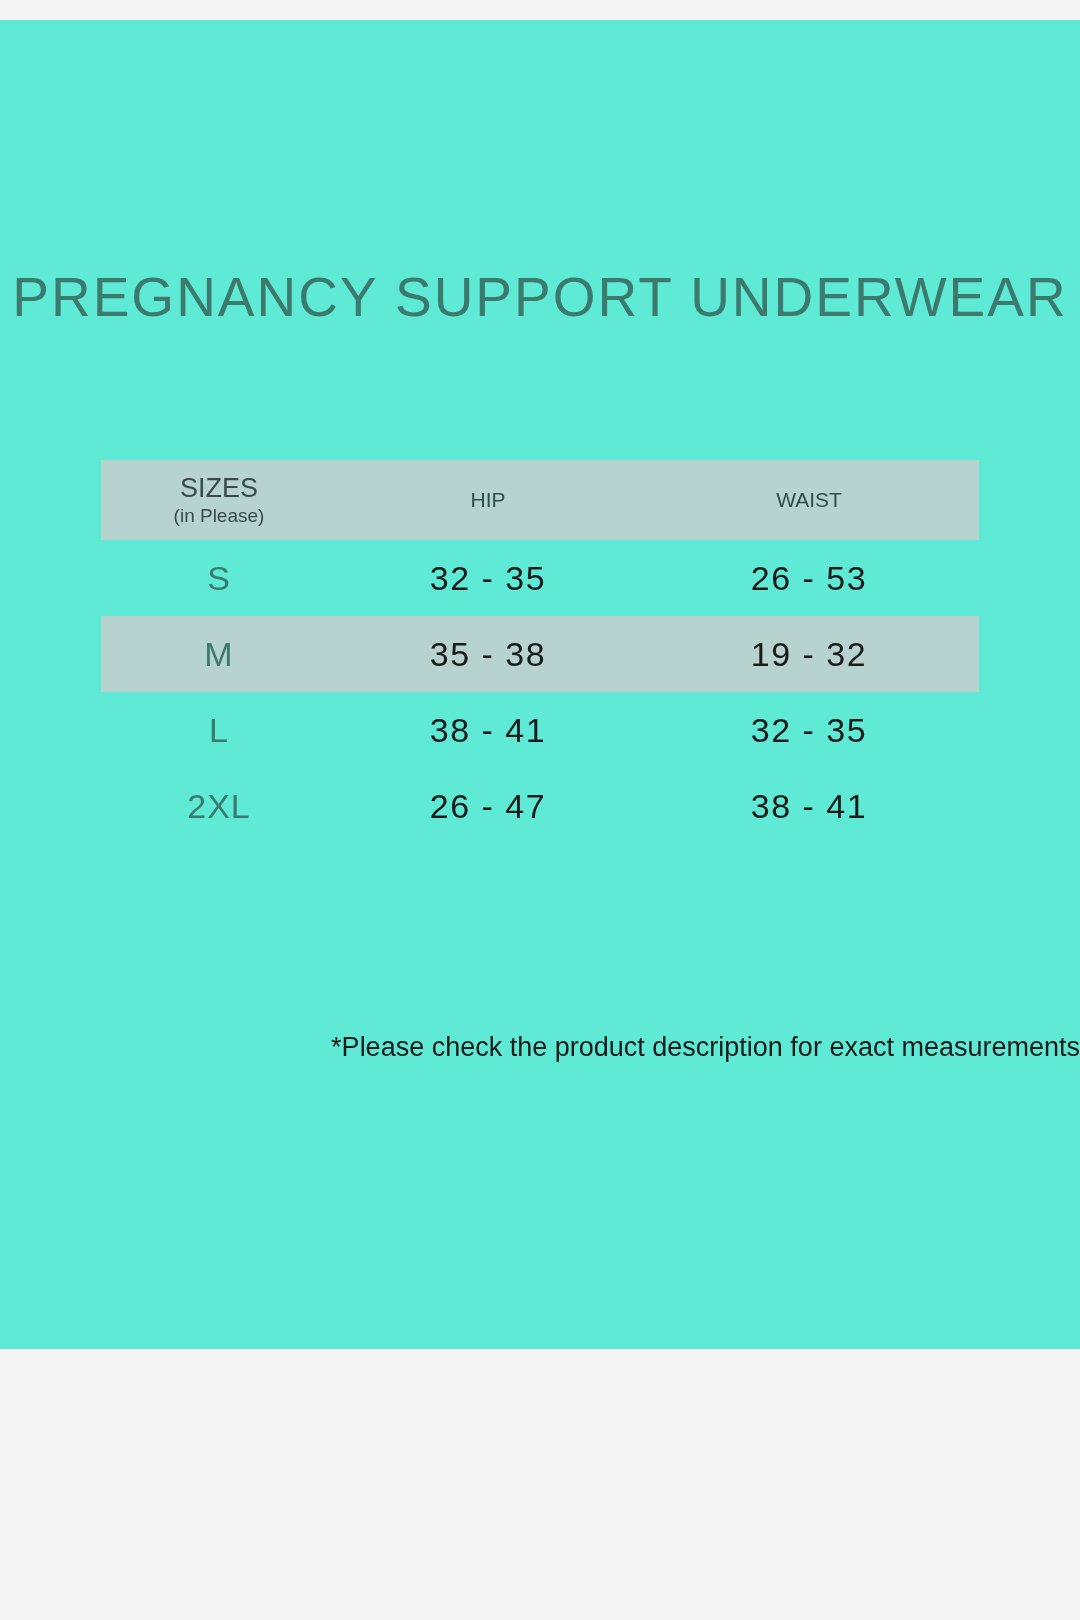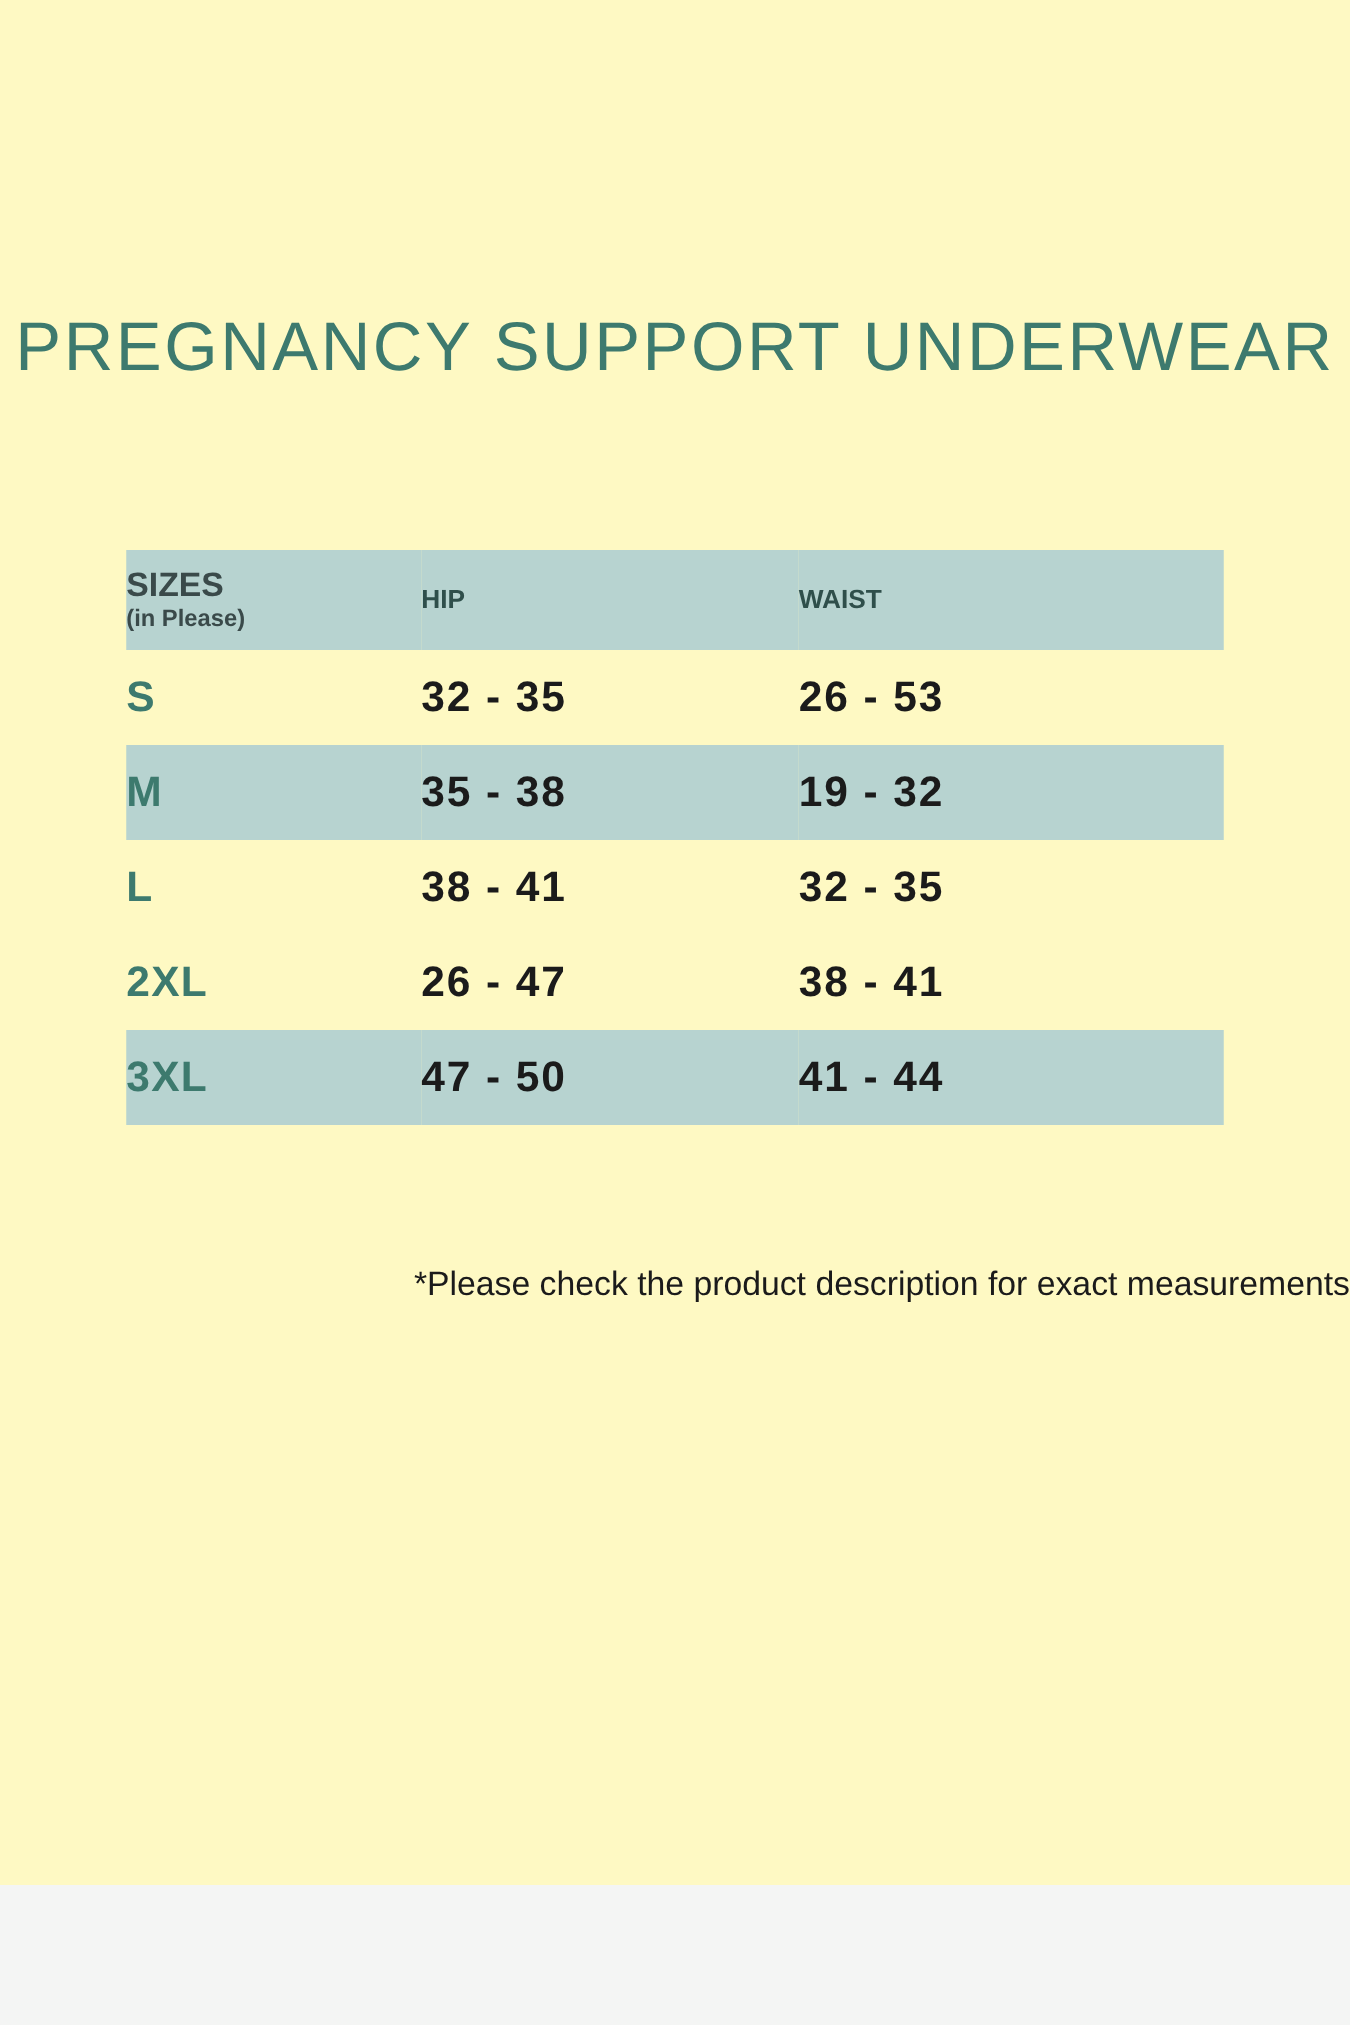--- a/index.html
+++ b/index.html
@@ -9,22 +9,23 @@
   body {
     width: 1080px;
     height: 1620px;
     background: #f4f5f4;
     font-family: "Liberation Sans", sans-serif;
     overflow: hidden;
   }
   .page {
     position: relative;
     width: 1080px;
-    height: 1508px;
-    background: #fef9c3;
+    height: 1329px;
+    background: #5eead4;
+    margin-top: 20px;
   }
   .title {
     position: absolute;
     top: 238px;
     left: 0;
     width: 1080px;
     text-align: center;
     color: #3d7a6e;
     font-size: 55px;
     letter-spacing: 2px;
@@ -44,23 +45,23 @@
   }
   .size-table tr.header-row {
     height: 80px;
     background: #b7d3d0;
   }
   .size-table tr.shaded {
     background: #b7d3d0;
   }
   .size-table td, .size-table th {
     padding: 0;
-    text-align: left;
+    text-align: center;
     vertical-align: middle;
-    font-weight: 700;
+    font-weight: 400;
   }
   .col-size { width: 236px; }
   .col-hip  { width: 302px; }
   .col-waist{ width: 340px; }
 
   .header-row .hdr-size {
     color: #3a4a4a;
     font-size: 27px;
     line-height: 32px;
   }
@@ -134,23 +135,18 @@
         <td class="cell-val">32 - 35</td>
       </tr>
 
 
       <tr>
         <td class="cell-size">2XL</td>
         <td class="cell-val">26 - 47</td>
         <td class="cell-val">38 - 41</td>
       </tr>
 
-      <tr class="shaded">
-        <td class="cell-size">3XL</td>
-        <td class="cell-val">47 - 50</td>
-        <td class="cell-val">41 - 44</td>
-      </tr>
     </tbody>
   </table>
 
   <div class="footnote">*Please check the product description for exact measurements</div>
 
 </div>
 
 </body></html>

